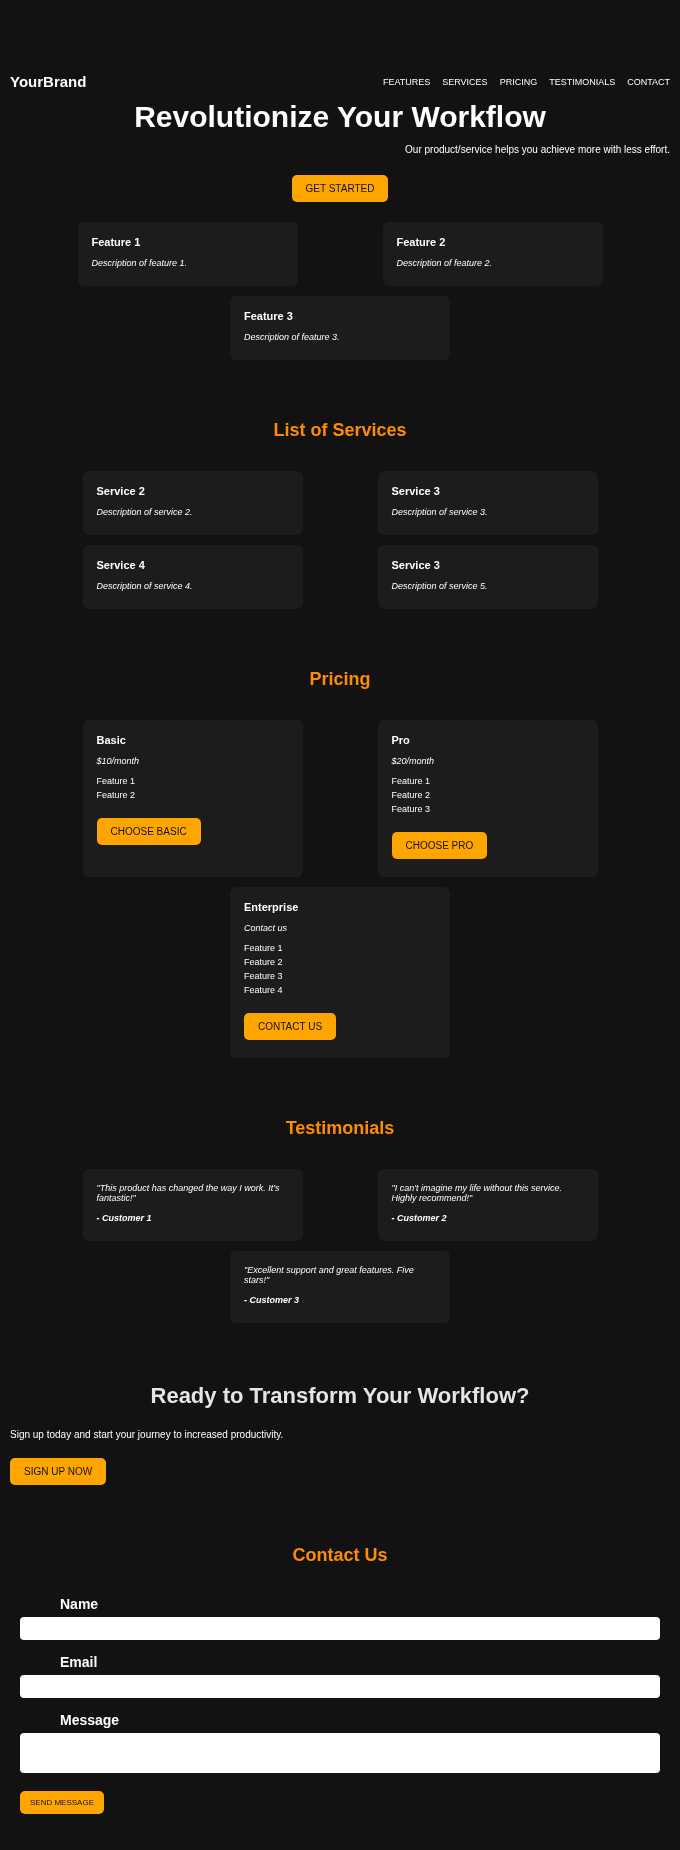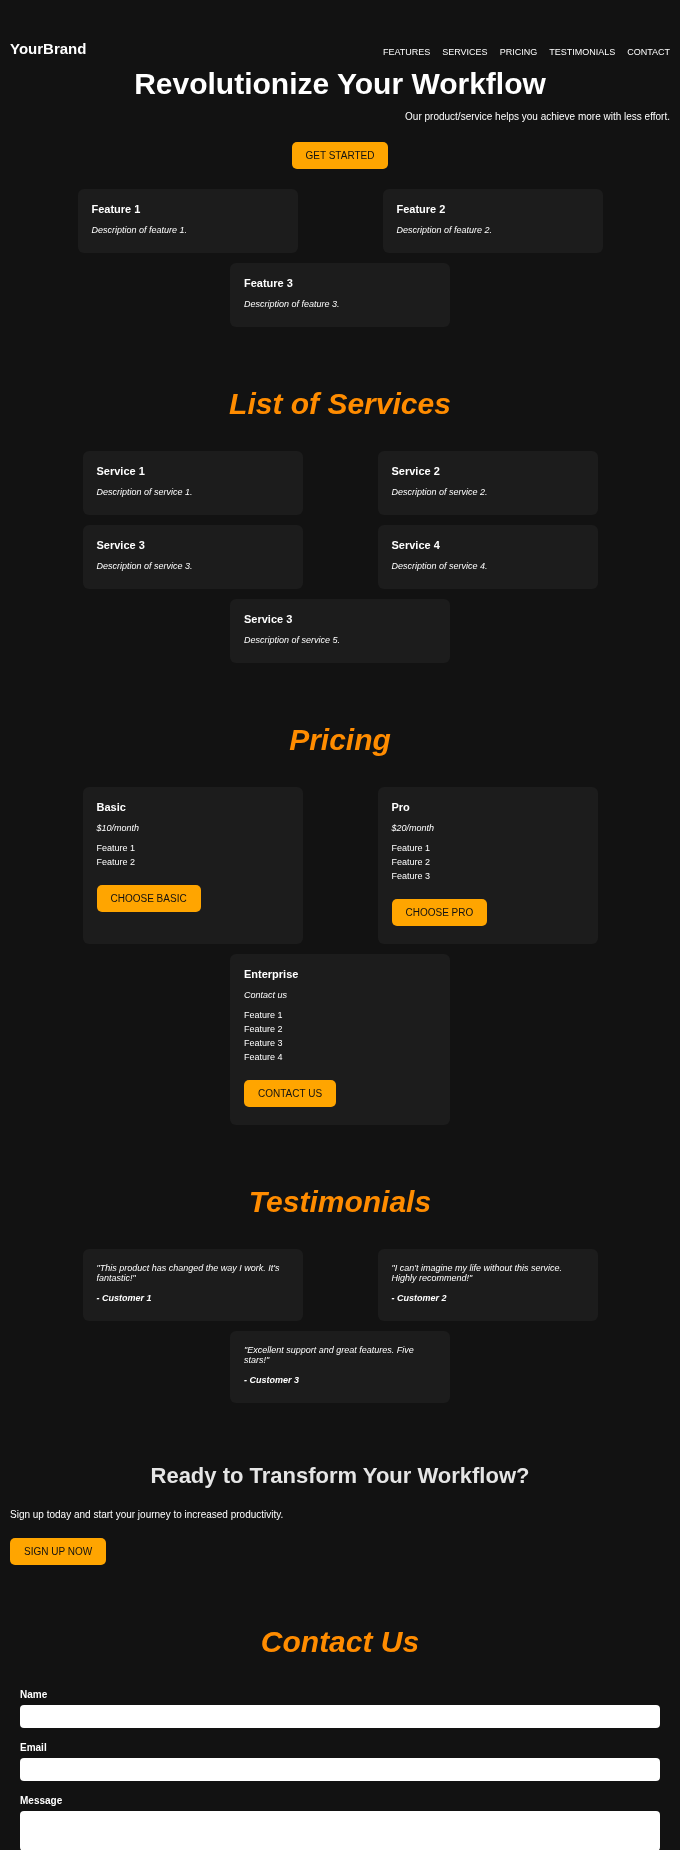--- a/index.html
+++ b/index.html
@@ -5,22 +5,23 @@
     * { margin: 0; padding: 0; box-sizing: border-box; }
     body {
       background: #121212;
       color: #fff;
       font-family: Arial, sans-serif;
       width: 680px;
     }
     header {
       display: flex;
       justify-content: space-between;
-      align-items: flex-end;
-      padding: 40px 10px 10px 10px;
+      align-items: center;
+      padding: 30px 10px 10px 10px;
+      margin-top: 43px;
     }
     .brand {
       font-weight: bold;
       font-size: 15px;
     }
     nav {
       display: flex;
       gap: 12px;
     }
     nav a {
@@ -76,25 +77,24 @@
     }
     .card p {
       font-size: 9px;
       font-style: italic;
     }
     .section {
       padding: 60px 10px 0;
     }
     .section h2 {
       color: #ff8c00;
-      font-size: 30px;
+      font-size: 18px;
       text-align: center;
       font-weight: bold;
       margin-bottom: 30px;
-      font-style: italic;
     }
     .pricing-card ul {
       list-style: none;
       margin: 10px 0 18px;
     }
     .pricing-card ul li {
       font-size: 9px;
       margin-bottom: 4px;
     }
     .pricing-card .price {
@@ -124,23 +124,24 @@
       margin-bottom: 18px;
     }
     .contact-form {
       padding: 0 10px;
     }
     .form-group {
       margin-bottom: 14px;
     }
     .form-group label {
       display: block;
-      font-size: 10px;
+      font-size: 14px;
       font-weight: bold;
       margin-bottom: 5px;
+      margin-left: 40px;
     }
     .form-group input,
     .form-group textarea {
       width: 100%;
       background: #fff;
       border: none;
       border-radius: 4px;
       padding: 6px;
       font-size: 10px;
     }
@@ -182,24 +183,20 @@
   <div class="card">
     <h4>Feature 3</h4>
     <p>Description of feature 3.</p>
   </div>
 </div>
 
 <section class="section">
   <h2>List of Services</h2>
   <div class="cards">
     <div class="card">
-      <h4>Service 1</h4>
-      <p>Description of service 1.</p>
-    </div>
-    <div class="card">
       <h4>Service 2</h4>
       <p>Description of service 2.</p>
     </div>
     <div class="card">
       <h4>Service 3</h4>
       <p>Description of service 3.</p>
     </div>
     <div class="card">
       <h4>Service 4</h4>
       <p>Description of service 4.</p>

